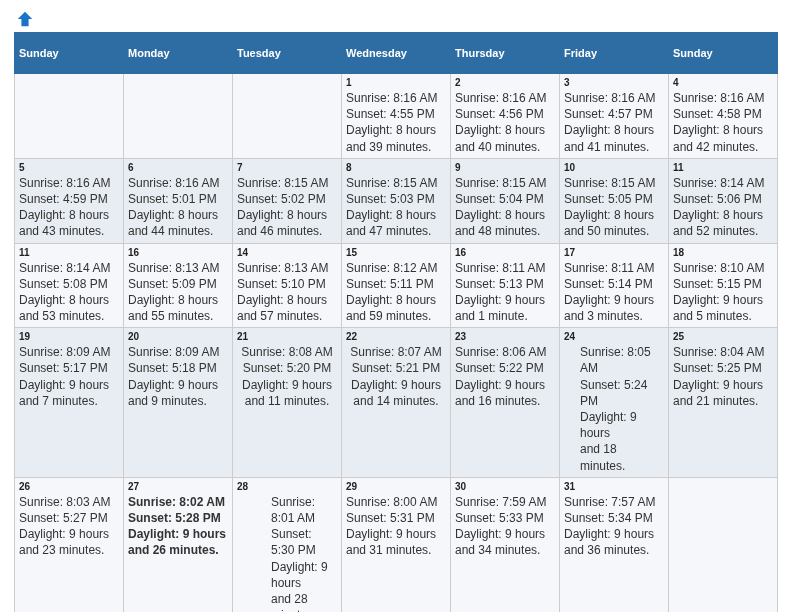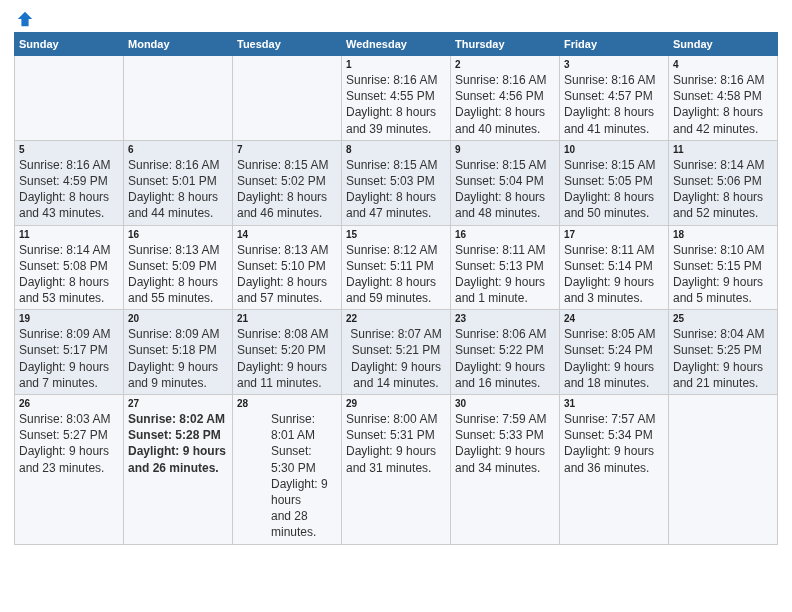--- a/index.html
+++ b/index.html
@@ -56,21 +56,21 @@
     .calendar {
       width: 100%;
       border-collapse: collapse;
       border: 1px solid #ccc;
     }
     .calendar th {
       background-color: #2e6da4;
       color: #fff;
       font-size: 11px;
       font-weight: bold;
-      padding: 5px 4px;
+      padding: 14px 4px;
       text-align: left;
       border: 1px solid #2e6da4;
     }
     .calendar td {
       border: 1px solid #ccc;
       vertical-align: top;
       padding: 3px 4px;
       width: calc(100% / 7);
       font-size: 9px;
       color: #333;
@@ -275,42 +275,42 @@
           </td>
           <td>
             <div class="day-number">20</div>
             <div class="day-info" style="white-space: pre-line;">Sunrise: 8:09 AM
 Sunset: 5:18 PM
 Daylight: 9 hours
 and 9 minutes.</div>
           </td>
           <td>
             <div class="day-number">21</div>
-            <div class="day-info" style="white-space: pre-line;">Sunrise: 8:08 AM
+            <div class="day-info" style="white-space: pre-line; text-align: center;">Sunrise: 8:08 AM
 Sunset: 5:20 PM
 Daylight: 9 hours
 and 11 minutes.</div>
           </td>
           <td>
             <div class="day-number">22</div>
             <div class="day-info" style="white-space: pre-line; text-align: center;">Sunrise: 8:07 AM
 Sunset: 5:21 PM
 Daylight: 9 hours
 and 14 minutes.</div>
           </td>
           <td>
             <div class="day-number">23</div>
             <div class="day-info" style="white-space: pre-line;">Sunrise: 8:06 AM
 Sunset: 5:22 PM
 Daylight: 9 hours
 and 16 minutes.</div>
           </td>
           <td>
             <div class="day-number">24</div>
-            <div class="day-info" style="white-space: pre-line;">Sunrise: 8:05 AM
+            <div class="day-info" style="white-space: pre-line; margin-left: 16px;">Sunrise: 8:05 AM
 Sunset: 5:24 PM
 Daylight: 9 hours
 and 18 minutes.</div>
           </td>
           <td>
             <div class="day-number">25</div>
             <div class="day-info" style="white-space: pre-line;">Sunrise: 8:04 AM
 Sunset: 5:25 PM
 Daylight: 9 hours
 and 21 minutes.</div>

